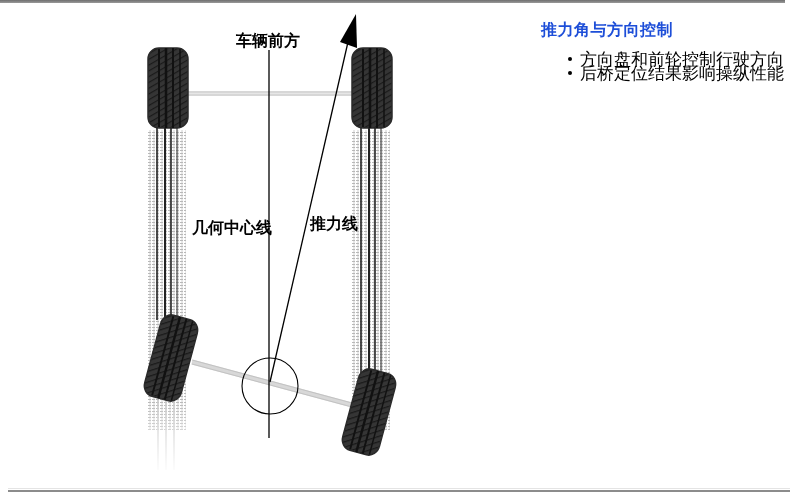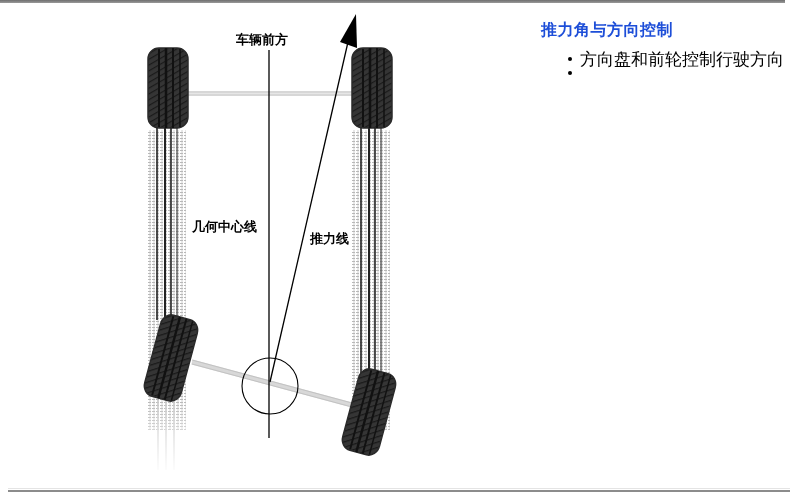--- a/index.html
+++ b/index.html
@@ -34,21 +34,21 @@
     }
     #diagram {
       position: absolute;
       left: 0; top: 0;
       width: 520px; height: 495px;
     }
     .diagram-label {
       position: absolute;
       font-family: "DejaVu Sans", sans-serif;
       font-weight: bold;
-      font-size: 13px;
+      font-size: 16px;
       color: #000;
       white-space: nowrap;
       background: transparent;
     }
     .title {
       position: absolute;
       left: 541px;
       top: 20px;
       font-family: "DejaVu Sans", sans-serif;
       font-weight: bold;
@@ -167,29 +167,30 @@
     <line x1="269" y1="50" x2="269" y2="438" stroke="#000" stroke-width="1.3"></line>
 
     <circle cx="270" cy="386" r="28" fill="none" stroke="#000" stroke-width="1.1"></circle>
 
     <line x1="270" y1="382" x2="348" y2="42" stroke="#000" stroke-width="1.3"></line>
     <polygon points="356,14 340,42 357,48" fill="#000"></polygon>
   </svg>
 
   <div class="diagram-label" style="left:236px; top:31px;">车辆前方</div>
   <div class="diagram-label" style="left:192px; top:218px;">几何中心线</div>
-  <div class="diagram-label" style="left:310px; top:230px;text-align:center;">推力线</div>
+  <div class="diagram-label" style="left:310px; top:214px;text-align:center;">推力线</div>
 </div>
 
 <div class="title">推力角与方向控制</div>
 
 <ul class="bullets">
   <li>
     <span class="dot"></span>
     <span>方向盘和前轮控制行驶方向</span>
   </li>
   <li>
     <span class="dot"></span>
+    <span>后桥定位结果影响操纵性能</span>
   </li>
 </ul>
 
 <div class="bottom-bar-light"></div>
 <div class="bottom-bar"></div>
 
 </body></html>

